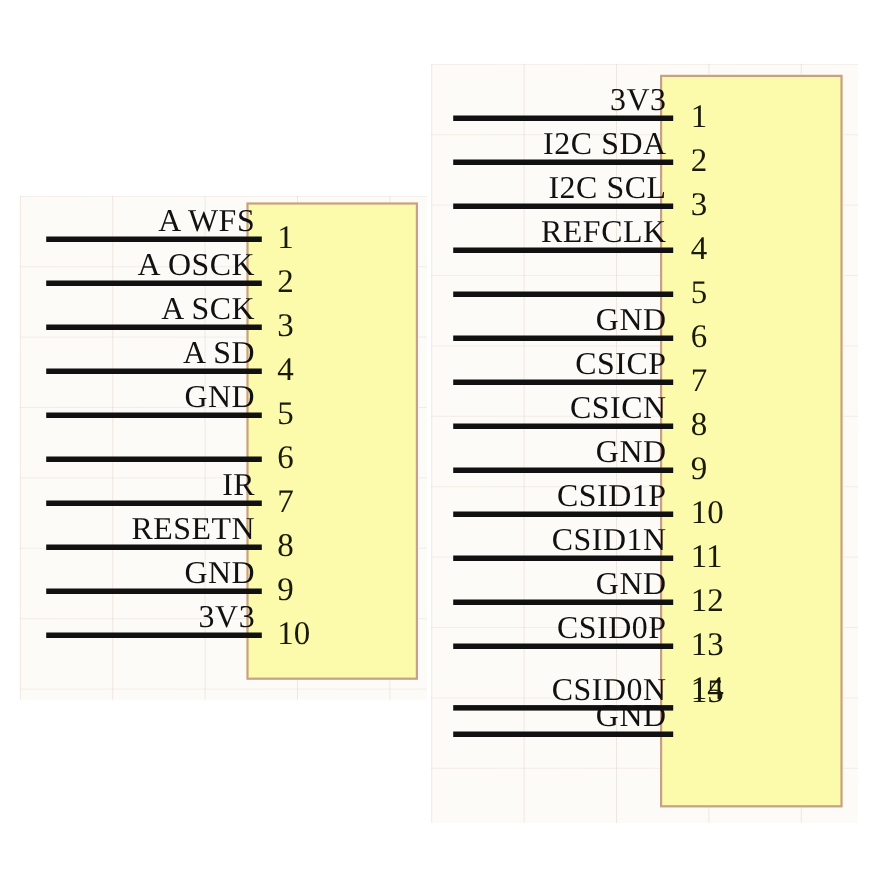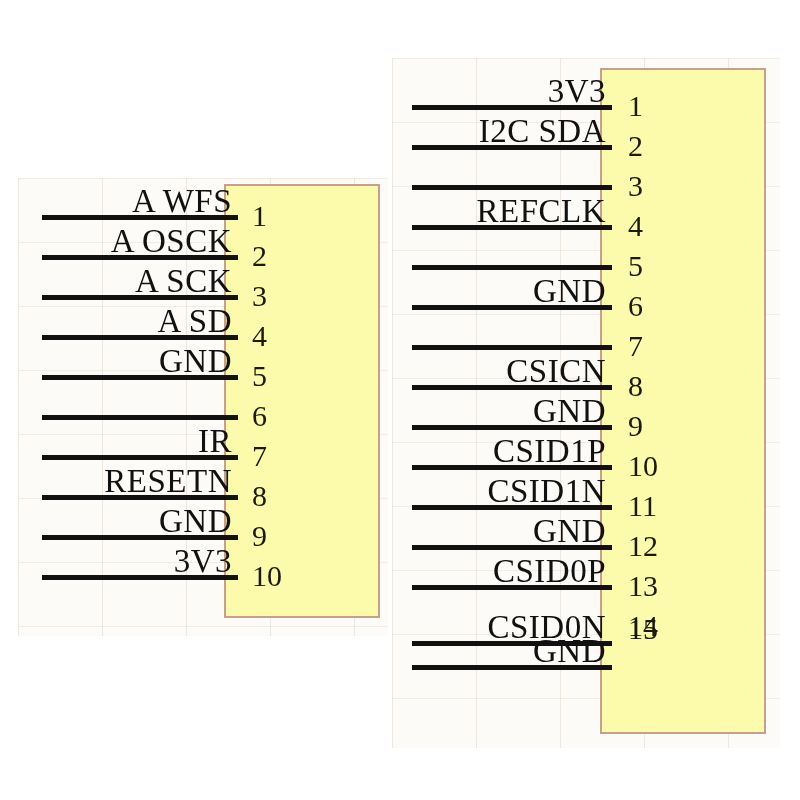--- a/index.html
+++ b/index.html
@@ -56,21 +56,21 @@
     position: absolute;
     height: 40px;
   }
   .pin-label {
     position: absolute;
     left: 0;
     right: 0;
     bottom: 4px;
     text-align: right;
     padding-right: 6px;
-    font-size: 33px;
+    font-size: 29px;
     line-height: 30px;
     letter-spacing: 0.5px;
     color: #111111;
     white-space: nowrap;
     font-family: "Liberation Serif", serif;
   }
   .pin-wire {
     position: absolute;
     left: 0;
     bottom: 0;
@@ -183,35 +183,37 @@
     <div class="pins" id="pins-right">
         <div class="pin-row" style="top: 70px;">
           <div class="pin-label">3V3</div>
           <div class="pin-wire"></div>
         </div>
         <div class="pin-row" style="top: 110px;">
           <div class="pin-label">I2C  SDA</div>
           <div class="pin-wire"></div>
         </div>
         <div class="pin-row" style="top: 150px;">
+          <div class="pin-label">I2C  SCL</div>
           <div class="pin-wire"></div>
         </div>
         <div class="pin-row" style="top: 190px;">
           <div class="pin-label">REFCLK</div>
           <div class="pin-wire"></div>
         </div>
         <div class="pin-row" style="top: 230px;">
           <div class="pin-label"></div>
           <div class="pin-wire"></div>
         </div>
         <div class="pin-row" style="top: 270px;">
           <div class="pin-label">GND</div>
           <div class="pin-wire"></div>
         </div>
         <div class="pin-row" style="top: 310px;">
+          <div class="pin-label">CSICP</div>
           <div class="pin-wire"></div>
         </div>
         <div class="pin-row" style="top: 350px;">
           <div class="pin-label">CSICN</div>
           <div class="pin-wire"></div>
         </div>
         <div class="pin-row" style="top: 390px;">
           <div class="pin-label">GND</div>
           <div class="pin-wire"></div>
         </div>

